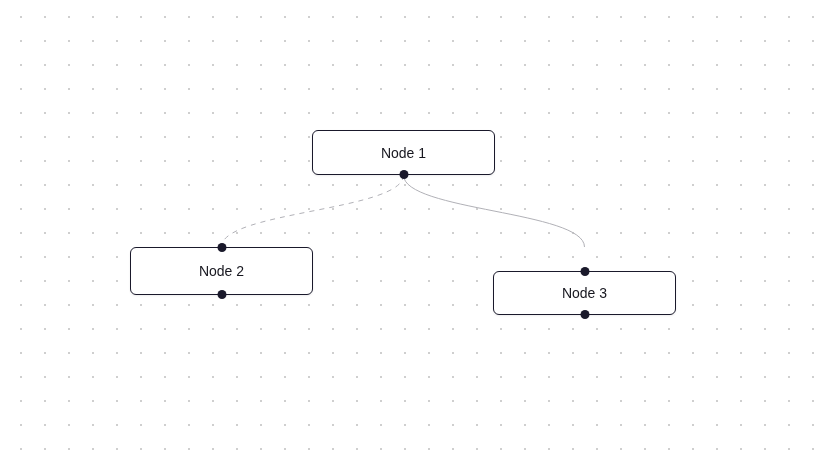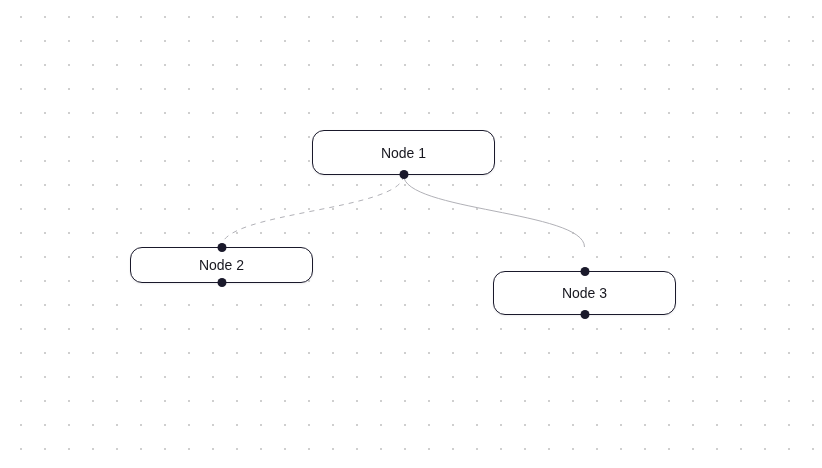--- a/index.html
+++ b/index.html
@@ -30,21 +30,21 @@
   .edge-layer path {
     pointer-events: stroke;
     fill: none;
     stroke-width: 1px;
   }
   .flow-node {
     position: absolute;
     box-sizing: border-box;
     background: #ffffff;
     border: 1px solid #1a192b;
-    border-radius: 12px;
+    border-radius: 6px;
     display: flex;
     align-items: center;
     justify-content: center;
     z-index: 2;
     cursor: grab;
     box-shadow: 0 1px 2px rgba(26, 25, 43, 0.08);
   }
   .node-label {
     font-size: 14px;
     color: #17171f;
@@ -69,21 +69,21 @@
 
 <div class="flow-canvas">
   <svg class="edge-layer" xmlns="http://www.w3.org/2000/svg">
       <path d="M 403.5,175 C 403.5,211 221.5,211 221.5,247" stroke="#b1b1b7" stroke-dasharray="5 5"></path>
       <path d="M 403.5,175 C 403.5,211 584.5,211 584.5,247" stroke="#b1b1b7"></path>
     </svg>
 <div class="flow-node" style="left: 312px; top: 130px; width: 183px; height: 45px;">
       <span class="node-label">Node 1</span>
       <span class="handle pos-bottom"></span>
     </div>
-    <div class="flow-node" style="left: 130px; top: 247px; width: 183px; height: 36px;">
+    <div class="flow-node" style="left: 130px; top: 247px; width: 183px; height: 48px;">
       <span class="node-label">Node 2</span>
       <span class="handle pos-top"></span>
       <span class="handle pos-bottom"></span>
     </div>
     <div class="flow-node" style="left: 493px; top: 247px; width: 183px; height: 44px; margin-top: 24px;">
       <span class="node-label">Node 3</span>
       <span class="handle pos-top"></span>
       <span class="handle pos-bottom"></span>
     </div>
   </div>

